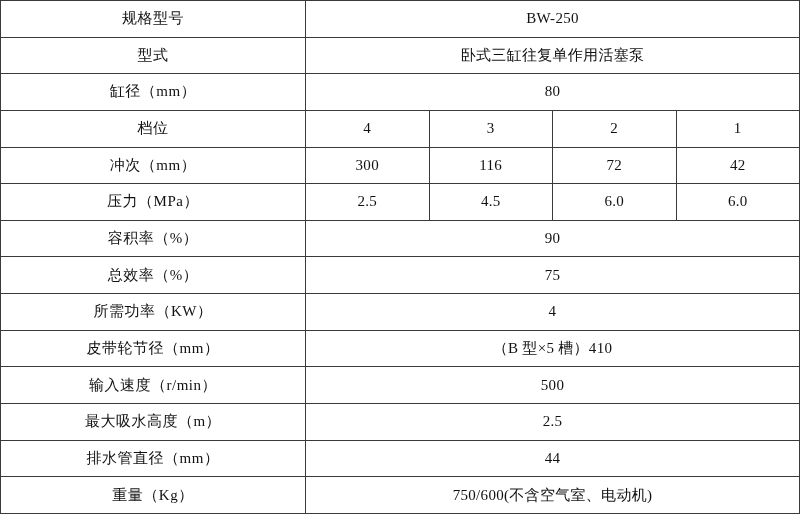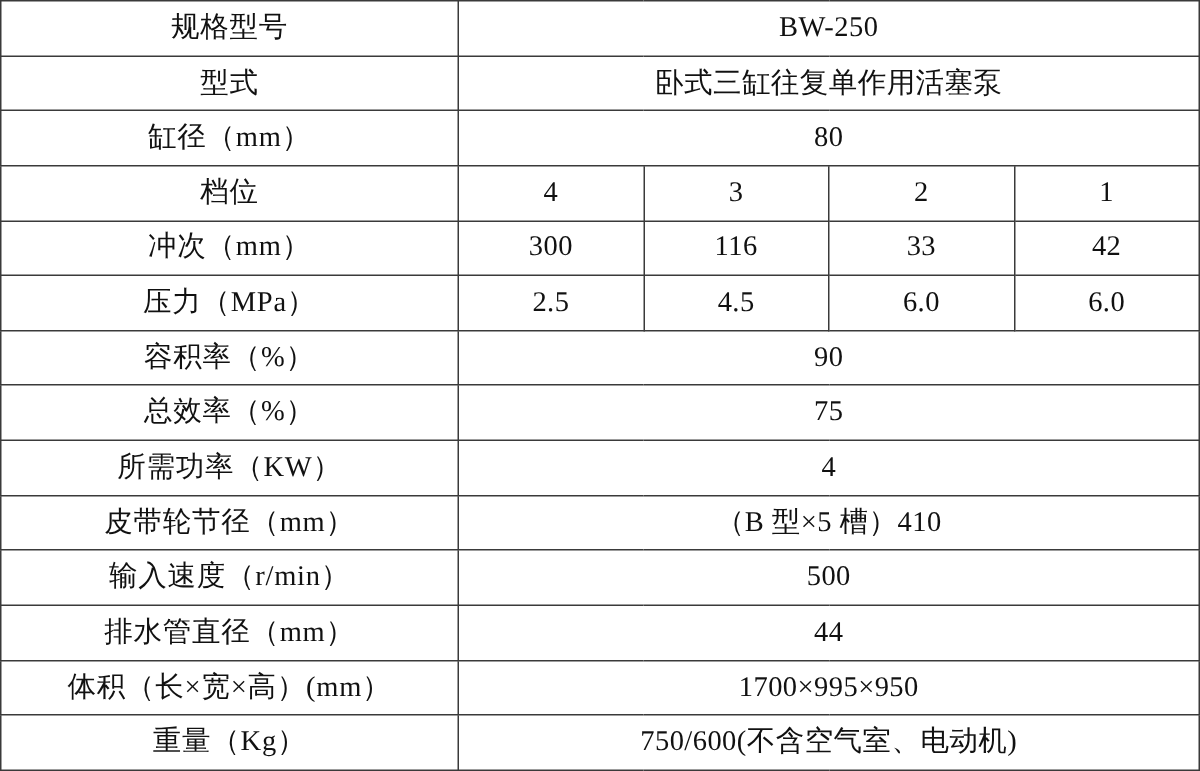--- a/index.html
+++ b/index.html
@@ -17,21 +17,21 @@
   #spec-table {
     border-collapse: collapse;
     width: 800px;
     height: 514px;
     table-layout: fixed;
   }
   #spec-table td {
     border: 1px solid #3a3a3a;
     text-align: center;
     vertical-align: middle;
-    font-size: 19px;
+    font-size: 15px;
     line-height: 1.15;
     padding: 0 2px;
     white-space: nowrap;
   }
   td.label {
     width: 300px;
     letter-spacing: 0.5px;
   }
   td.value {
     letter-spacing: 0.3px;
@@ -67,21 +67,21 @@
       <td class="value gear">4</td>
       <td class="value gear">3</td>
       <td class="value gear">2</td>
       <td class="value gear">1</td>
     </tr>
 
     <tr>
       <td class="label">冲次（mm）</td>
       <td class="value gear">300</td>
       <td class="value gear">116</td>
-      <td class="value gear">33</td>
+      <td class="value gear">72</td>
       <td class="value gear">42</td>
     </tr>
 
 
     <tr>
       <td class="label">压力（MPa）</td>
       <td class="value gear">2.5</td>
       <td class="value gear">4.5</td>
       <td class="value gear">6.0</td>
       <td class="value gear">6.0</td>
@@ -105,31 +105,31 @@
     <tr>
       <td class="label">皮带轮节径（mm）</td>
       <td class="value" colspan="4">（B 型×5 槽）410</td>
     </tr>
 
     <tr>
       <td class="label">输入速度（r/min）</td>
       <td class="value" colspan="4">500</td>
     </tr>
 
+    <tr>
+      <td class="label">最大吸水高度（m）</td>
+      <td class="value" colspan="4">2.5</td>
+    </tr>
 
 
     <tr>
       <td class="label">排水管直径（mm）</td>
       <td class="value" colspan="4">44</td>
     </tr>
 
-    <tr>
-      <td class="label">体积（长×宽×高）(mm）</td>
-      <td class="value" colspan="4">1700×995×950</td>
-    </tr>
 
     <tr>
       <td class="label">重量（Kg）</td>
       <td class="value" colspan="4">750/600(不含空气室、电动机)</td>
     </tr>
 
   </tbody>
 </table>
 
 </body></html>

